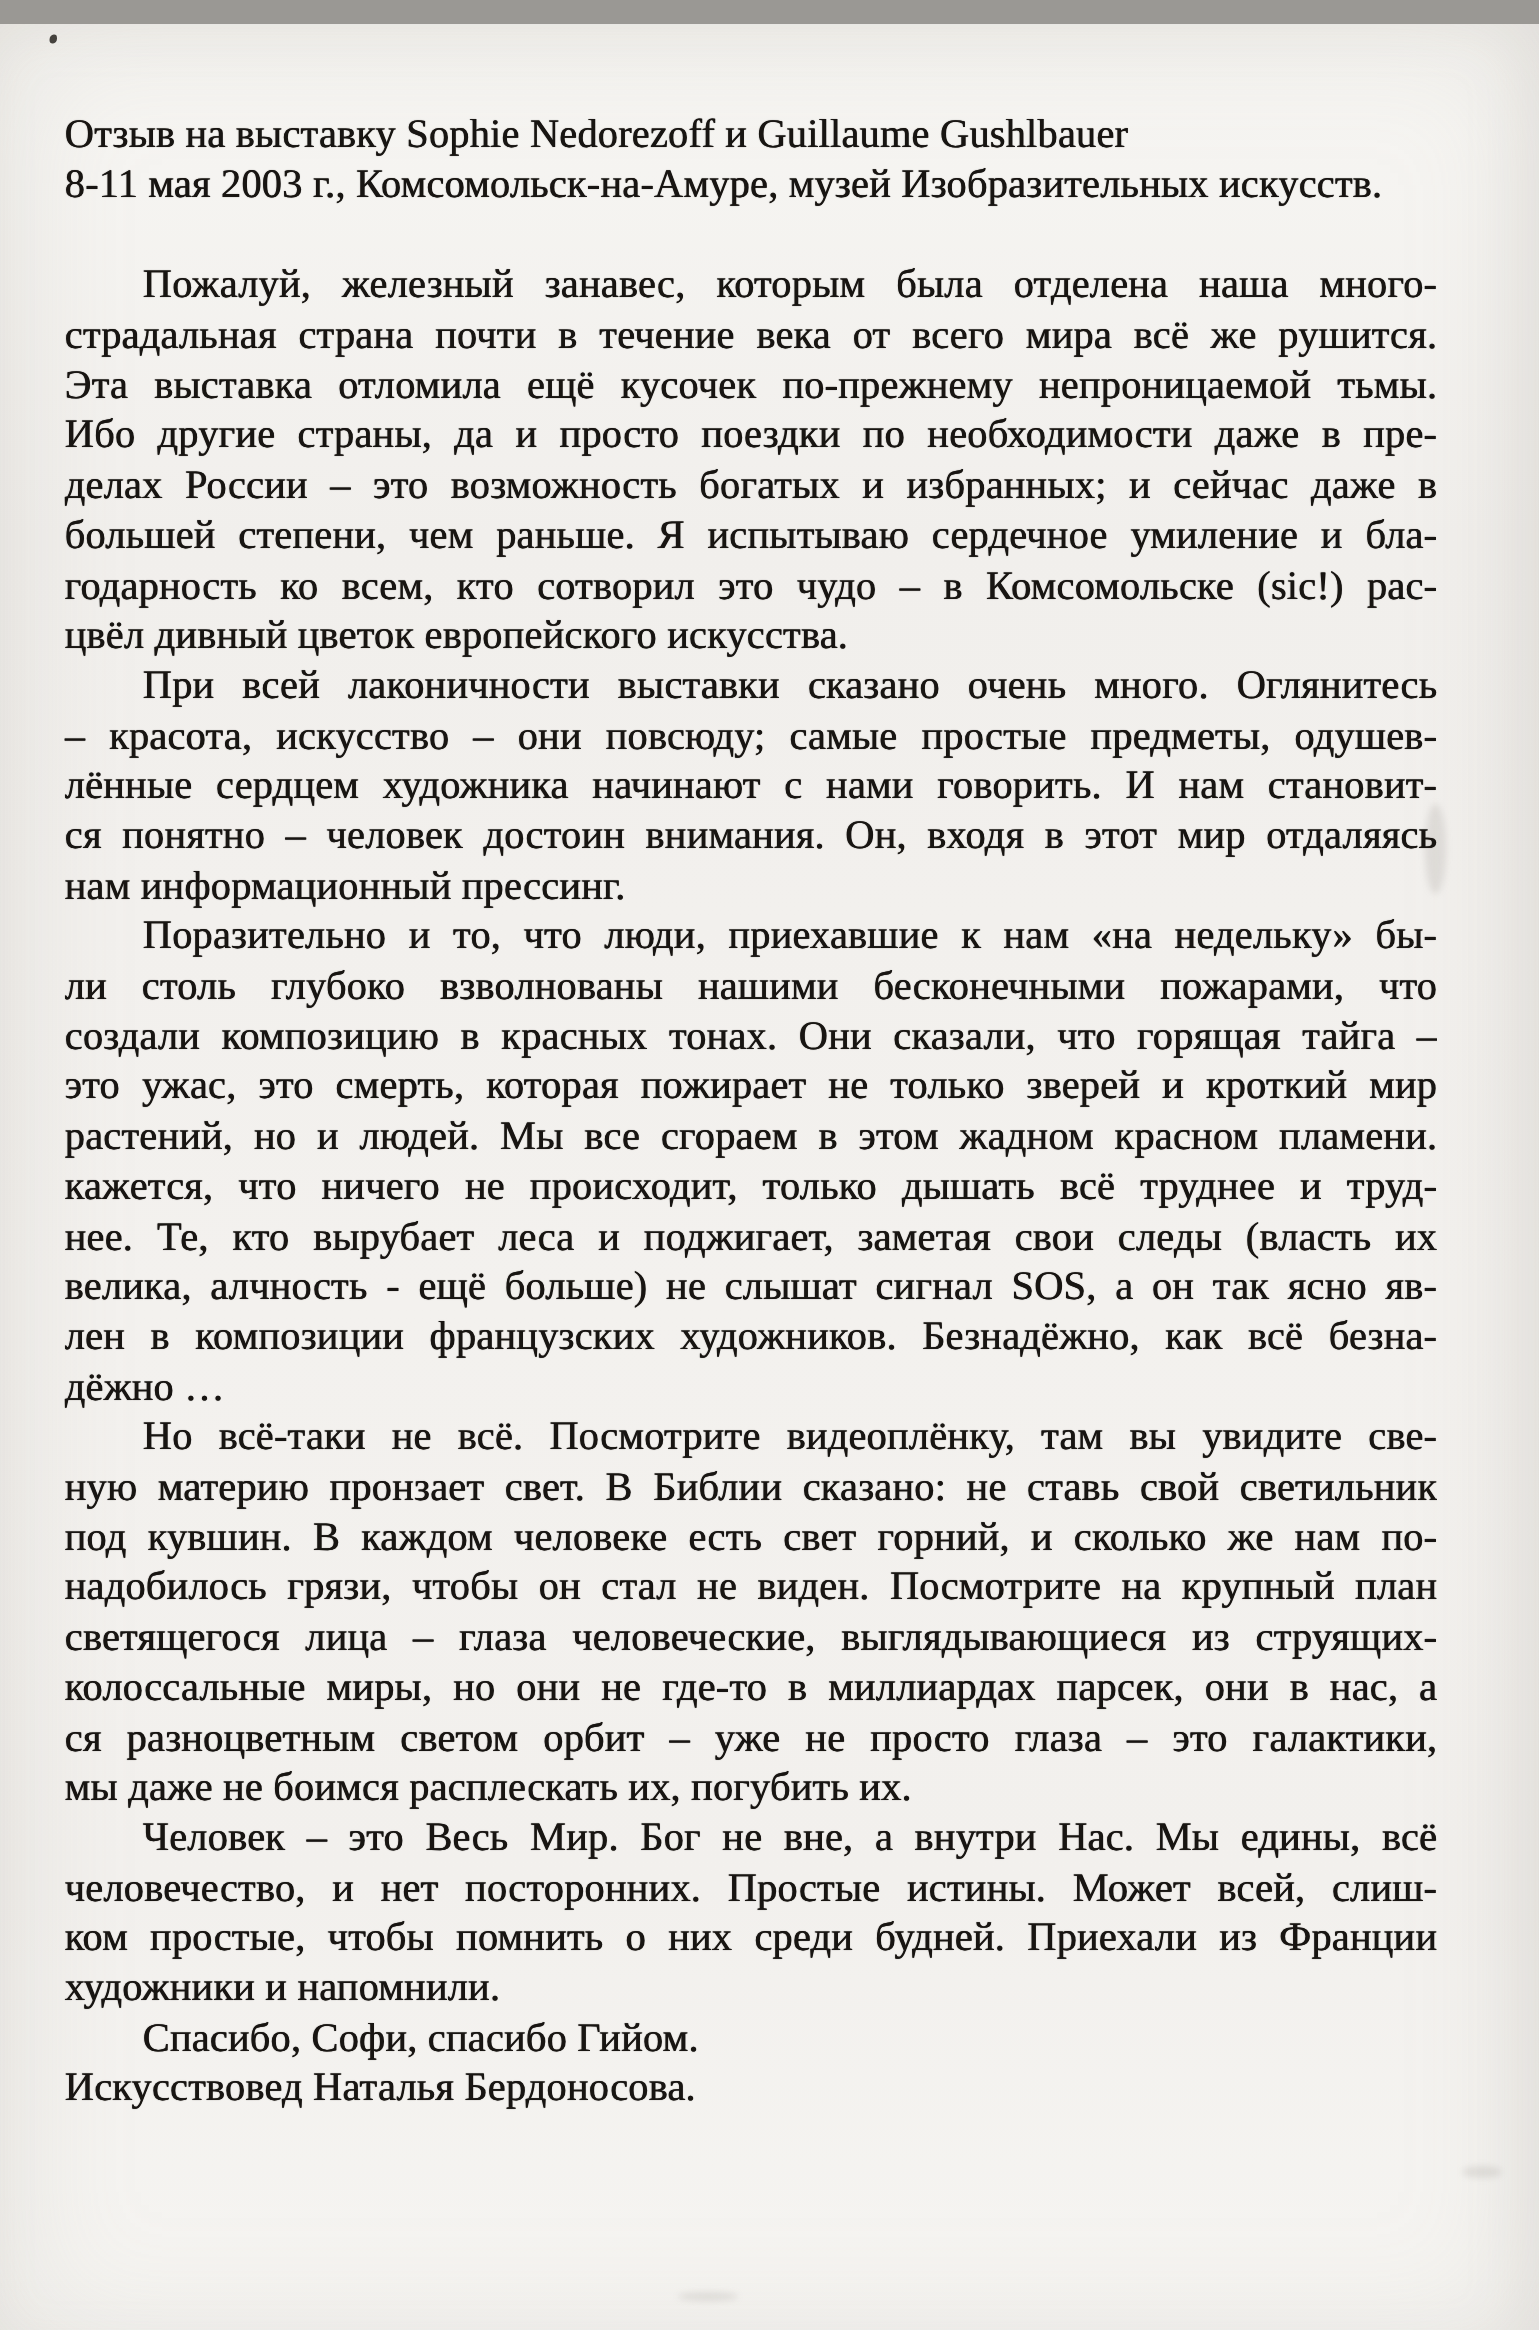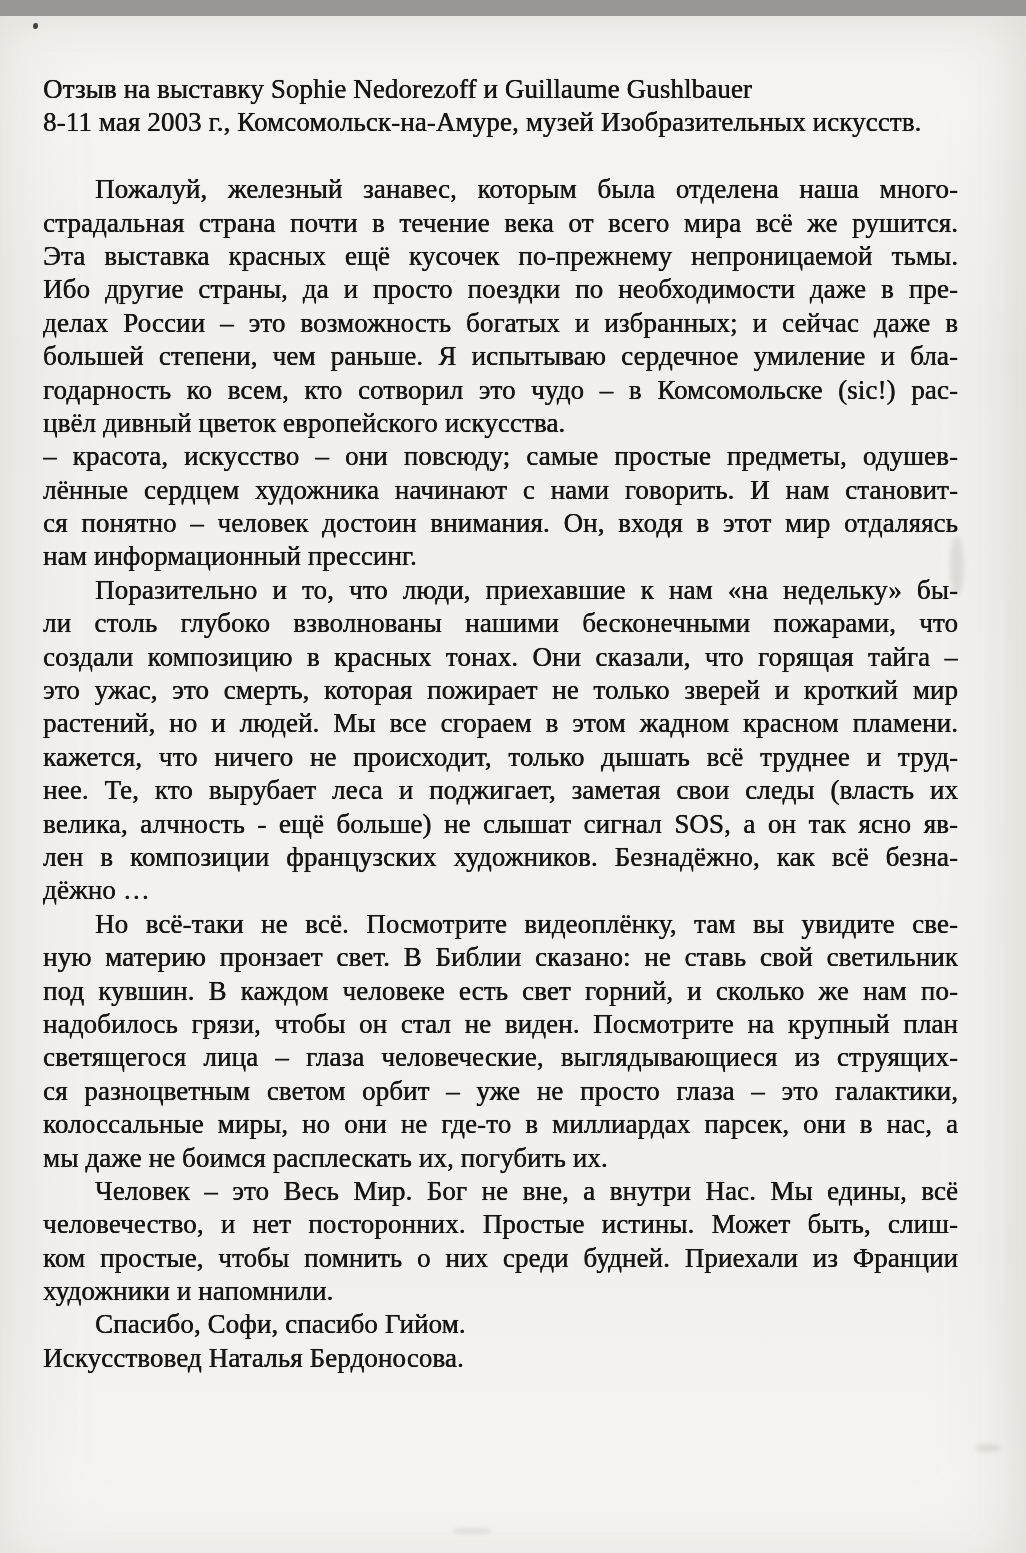--- a/index.html
+++ b/index.html
@@ -47,50 +47,51 @@
   <div class="smudge m3"></div>
 
   <div class="content">
     <div class="line">Отзыв на выставку Sophie Nedorezoff и Guillaume Gushlbauer</div>
     <div class="line">8-11 мая 2003 г., Комсомольск-на-Амуре, музей Изобразительных искусств.</div>
     <div class="spacer"></div>
 
     <div>
         <div class="line just indent">Пожалуй, железный занавес, которым была отделена наша много-</div>
         <div class="line just">страдальная страна почти в течение века от всего мира всё же рушится.</div>
-        <div class="line just">Эта выставка красных ещё кусочек по-прежнему непроницаемой тьмы.</div>
+        <div class="line just">Эта выставка отломила ещё кусочек по-прежнему непроницаемой тьмы.</div>
         <div class="line just">Ибо другие страны, да и просто поездки по необходимости даже в пре-</div>
         <div class="line just">делах России – это возможность богатых и избранных; и сейчас даже в</div>
         <div class="line just">большей степени, чем раньше. Я испытываю сердечное умиление и бла-</div>
         <div class="line just">годарность ко всем, кто сотворил это чудо – в Комсомольске (sic!) рас-</div>
         <div class="line">цвёл дивный цветок европейского искусства.</div>
+        <div class="line just indent">При всей лаконичности выставки сказано очень много. Оглянитесь</div>
         <div class="line just">– красота, искусство – они повсюду; самые простые предметы, одушев-</div>
         <div class="line just">лённые сердцем художника начинают с нами говорить. И нам становит-</div>
         <div class="line just">ся понятно – человек достоин внимания. Он, входя в этот мир отдаляясь</div>
         <div class="line">нам информационный прессинг.</div>
         <div class="line just indent">Поразительно и то,  что люди, приехавшие к нам «на недельку» бы-</div>
         <div class="line just">ли столь глубоко взволнованы нашими бесконечными пожарами, что</div>
         <div class="line just">создали композицию в красных тонах. Они сказали, что горящая тайга –</div>
         <div class="line just">это ужас, это смерть, которая пожирает не только зверей и кроткий мир</div>
         <div class="line just">растений, но и людей. Мы все сгораем в этом жадном красном пламени.</div>
         <div class="line just">кажется, что ничего не происходит, только дышать всё труднее и труд-</div>
         <div class="line just">нее. Те, кто вырубает леса и поджигает, заметая свои следы (власть их</div>
         <div class="line just">велика, алчность - ещё больше) не слышат сигнал SOS, а он так ясно яв-</div>
         <div class="line just">лен в композиции французских художников. Безнадёжно, как всё безна-</div>
         <div class="line">дёжно …</div>
         <div class="line just indent">Но всё-таки не всё. Посмотрите видеоплёнку, там вы увидите све-</div>
         <div class="line just">ную материю пронзает свет. В Библии сказано: не ставь свой светильник</div>
         <div class="line just">под кувшин. В каждом человеке есть свет горний, и сколько же нам по-</div>
         <div class="line just">надобилось грязи, чтобы он стал не виден. Посмотрите на крупный план</div>
         <div class="line just">светящегося лица – глаза человеческие, выглядывающиеся из струящих-</div>
+        <div class="line just">колоссальные миры, но они не где-то в миллиардах парсек, они в нас, а</div>
         <div class="line just">ся разноцветным светом орбит – уже не просто глаза – это галактики,</div>
-        <div class="line just">колоссальные миры, но они не где-то в миллиардах парсек, они в нас, а</div>
         <div class="line">мы даже не боимся расплескать их, погубить их.</div>
         <div class="line just indent">Человек – это Весь Мир. Бог не вне, а внутри Нас. Мы едины, всё</div>
-        <div class="line just">человечество, и нет посторонних. Простые истины. Может быть, слиш-</div>
+        <div class="line just">человечество, и нет посторонних. Простые истины. Может всей, слиш-</div>
         <div class="line just">ком простые, чтобы помнить о них среди будней. Приехали из Франции</div>
         <div class="line">художники и напомнили.</div>
         <div class="line indent">Спасибо, Софи, спасибо Гийом.</div>
       </div>
 
     <div class="line sig">Искусствовед Наталья Бердоносова.</div>
   </div>
 </div>
 
 </body></html>

